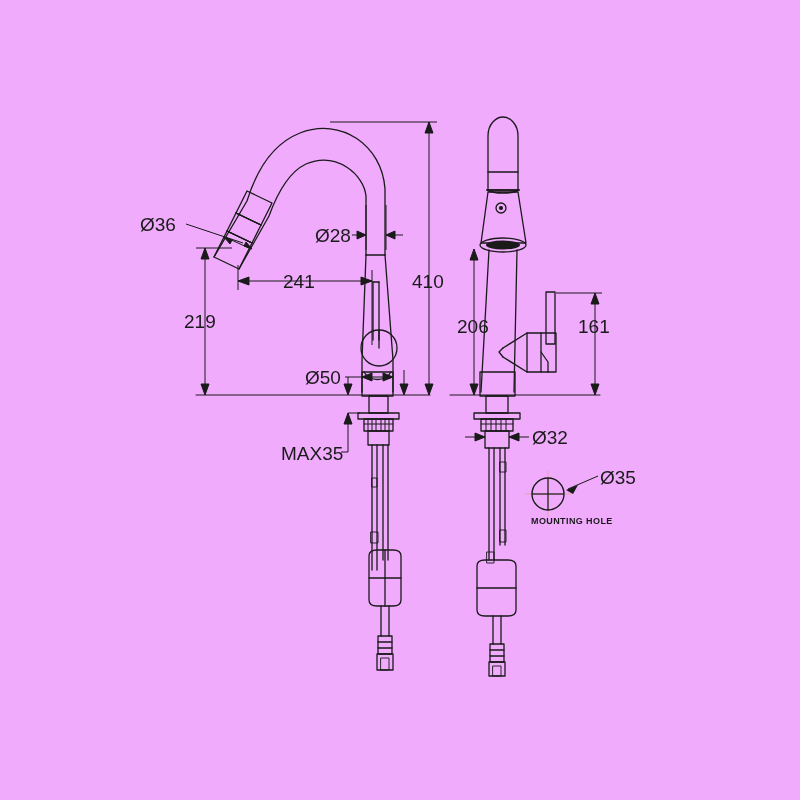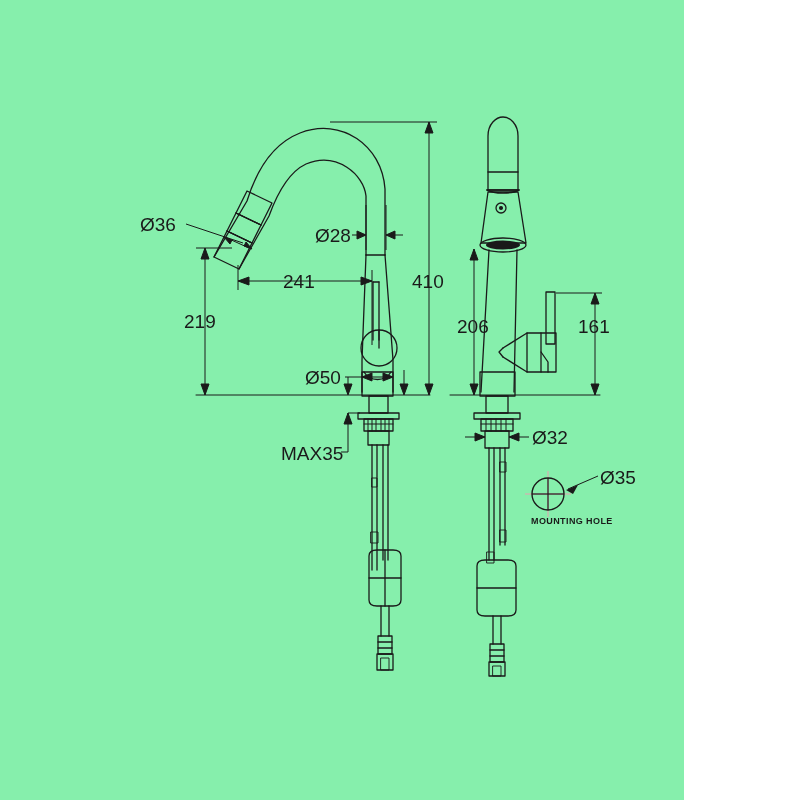--- a/index.html
+++ b/index.html
@@ -2,23 +2,23 @@
 <html><head>
 <meta charset="utf-8">
 <style>
   html, body {
     margin: 0;
     padding: 0;
     background: #ffffff;
   }
   #sheet {
     position: relative;
-    width: 684px;
+    width: 800px;
     height: 800px;
-    background: #86efac;
+    background: #f0abfc;
     font-family: "Liberation Sans", sans-serif;
     overflow: hidden;
   }
   #drawing-svg {
     position: absolute;
     left: 0;
     top: 0;
     width: 800px;
     height: 800px;
   }

